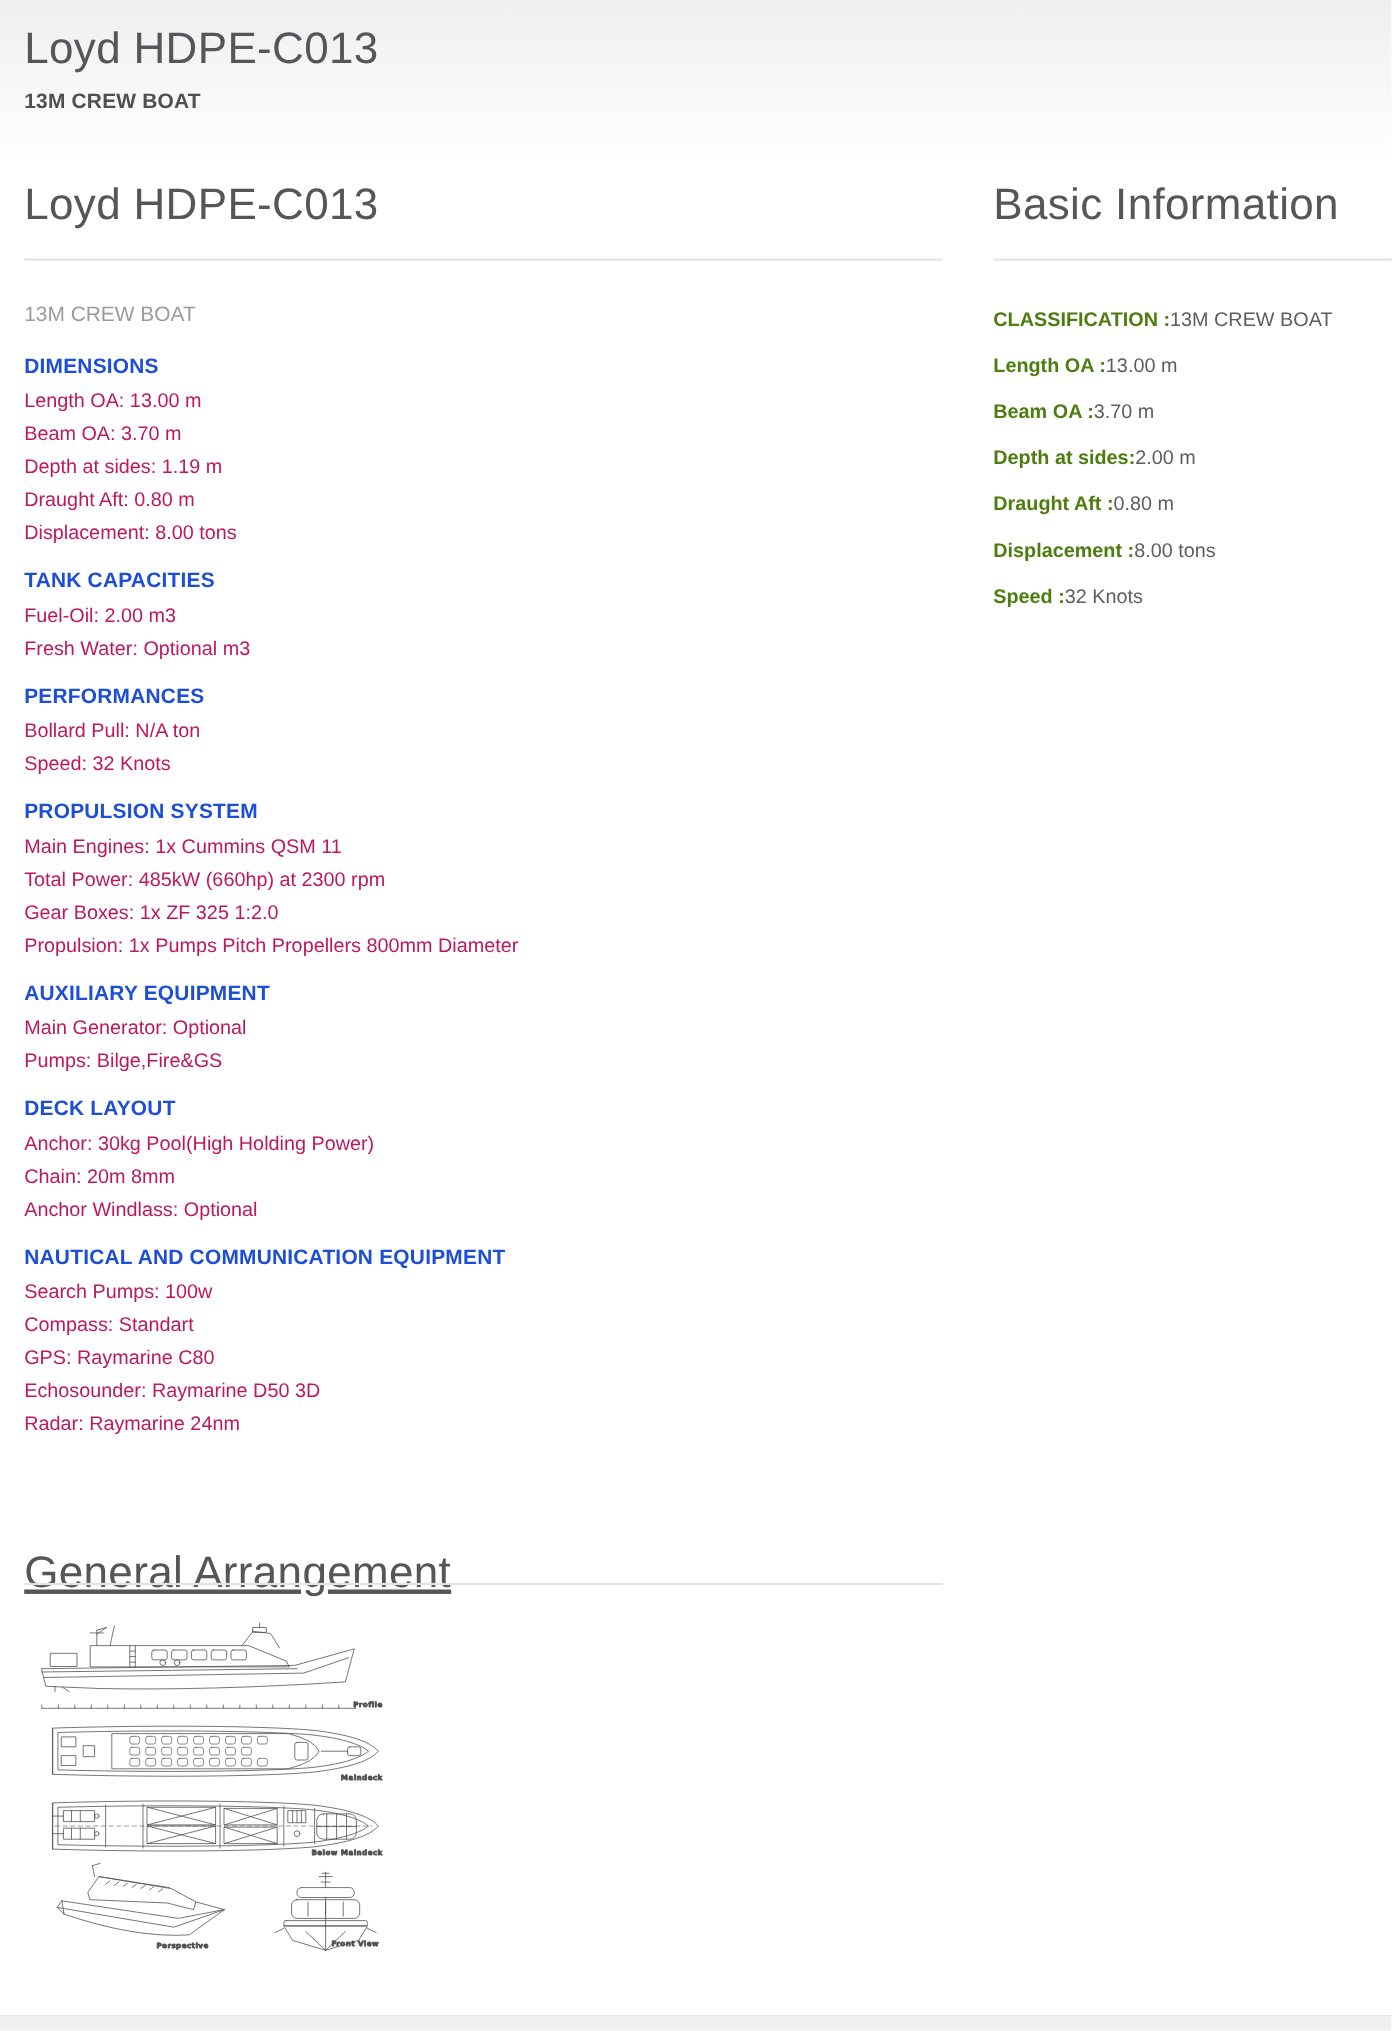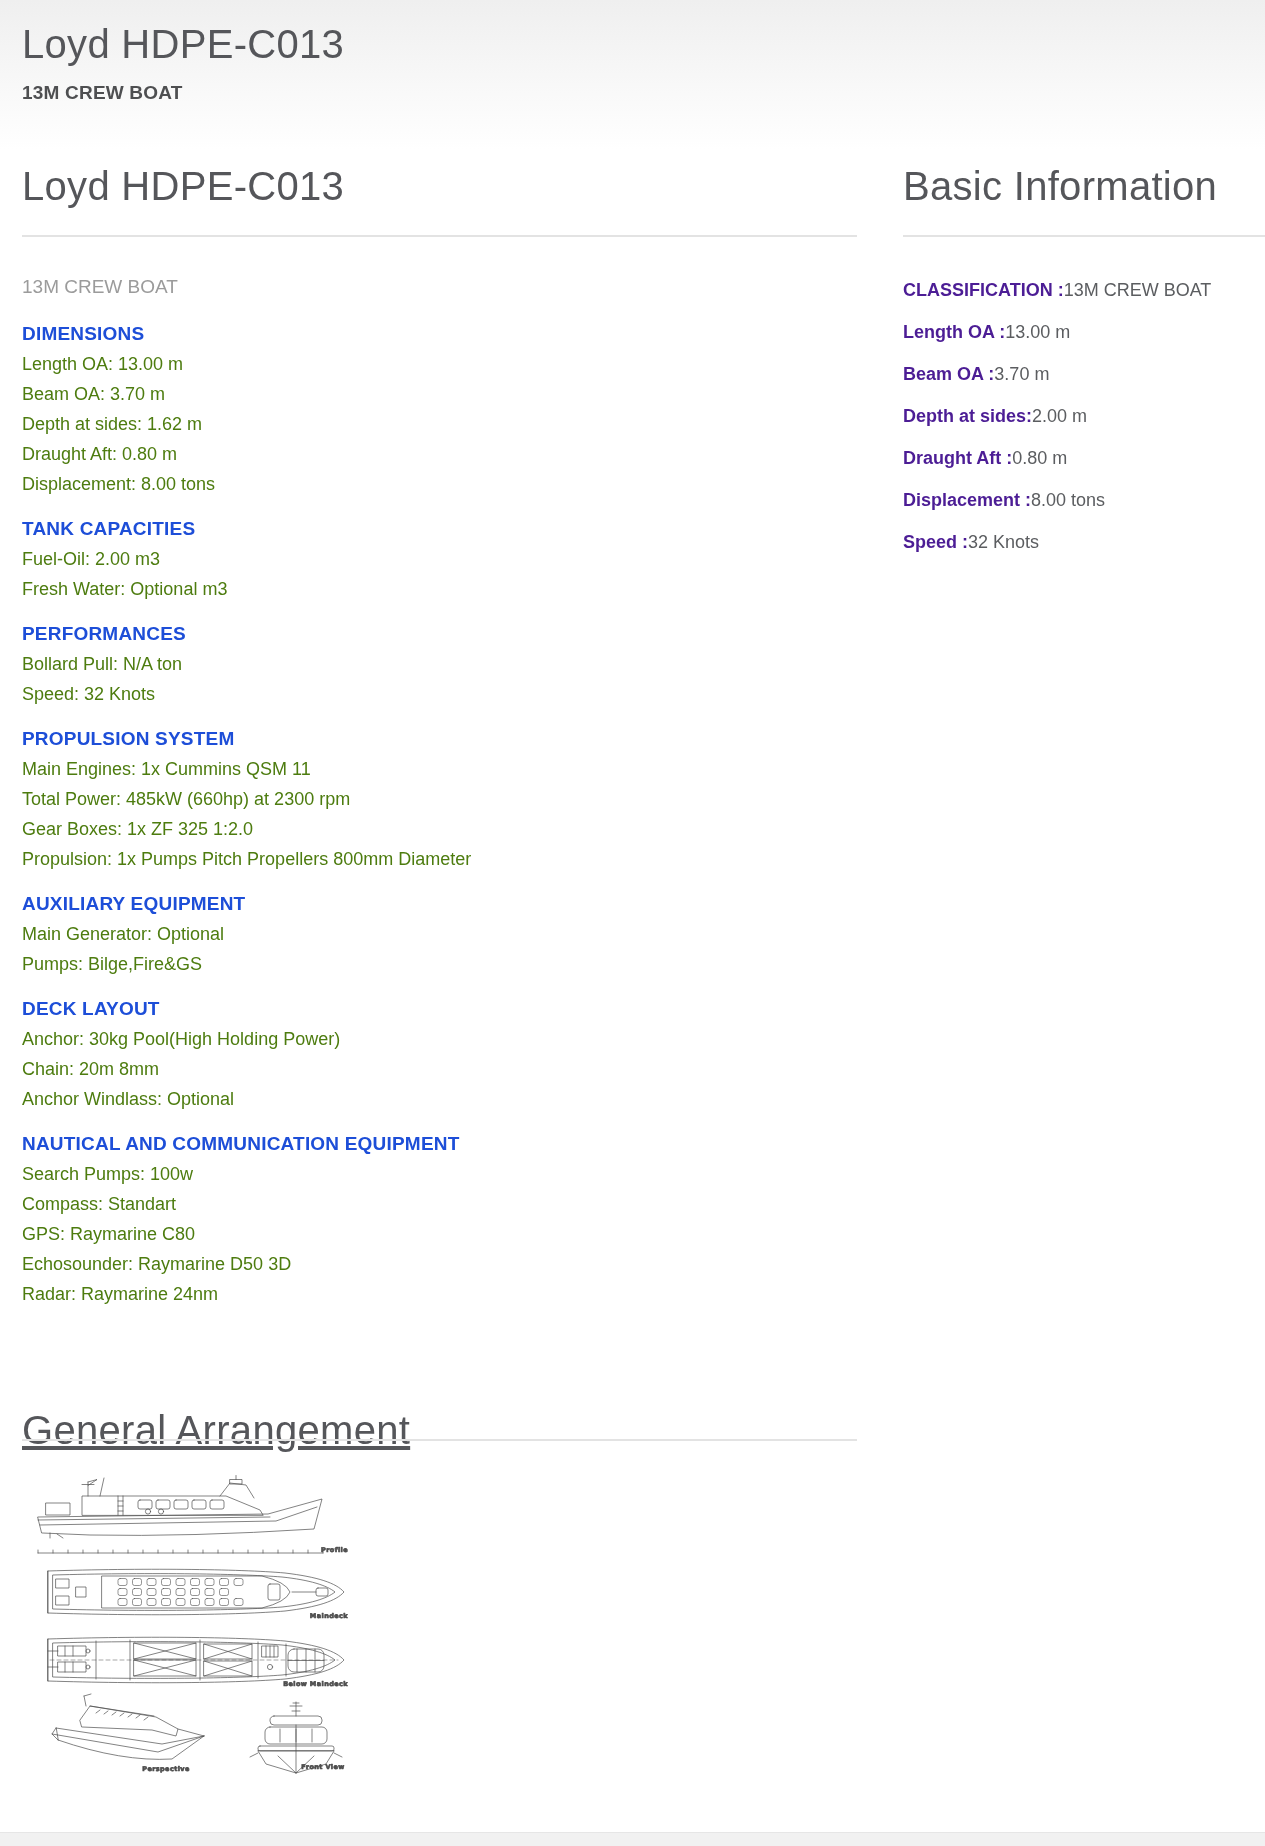--- a/index.html
+++ b/index.html
@@ -23,25 +23,25 @@
 
   .divider{position:absolute;height:2px;background:#e3e3e3;}
   .div-left{left:22px;width:835px;top:235px;}
   .div-right{left:903px;right:0;top:235px;}
   .div-ga{left:22px;width:835px;top:1439px;}
 
   .left-col{position:absolute;left:22px;top:272px;width:840px;}
   .intro{font-size:19px;line-height:30px;margin:0 0 17px 0;color:#9b9b9b;}
   .group-heading{font-size:19px;line-height:30px;margin:15px 0 0 0;
                  color:#1d4ed8;font-weight:700;letter-spacing:.2px;}
-  .item{font-size:18px;line-height:30px;margin:0;color:#4d7c0f;}
+  .item{font-size:18px;line-height:30px;margin:0;color:#be185d;}
 
   .right-col{position:absolute;left:903px;top:275px;width:362px;}
   .info-row{margin:0 0 12px 0;line-height:30px;font-size:18px;color:#5b5d60;}
-  .info-row strong{font-weight:700;color:#4c1d95;}
+  .info-row strong{font-weight:700;color:#4d7c0f;}
 
   .ga-drawing{position:absolute;left:30px;top:1470px;width:350px;height:330px;}
   .ga-drawing svg{display:block;width:100%;height:100%;}
   .draw-label{font-family:"DejaVu Sans", sans-serif;font-size:6.5px;font-weight:bold;
               fill:#4d4d4d;letter-spacing:.4px;}
 
   .footer-band{position:absolute;left:0;top:1832px;width:100%;height:14px;
                background:#f1f1f1;border-top:1px solid #e6e6e6;box-sizing:border-box;}
 </style>
 </head>
@@ -58,21 +58,21 @@
   <div class="divider div-left"></div>
   <div class="divider div-right"></div>
 
   <div class="left-col">
     <p class="intro">13M CREW BOAT</p>
 
     <div class="group">
       <h3 class="group-heading">DIMENSIONS</h3>
       <p class="item">Length OA: 13.00 m</p>
       <p class="item">Beam OA: 3.70 m</p>
-      <p class="item">Depth at sides: 1.62 m</p>
+      <p class="item">Depth at sides: 1.19 m</p>
       <p class="item">Draught Aft: 0.80 m</p>
       <p class="item">Displacement: 8.00 tons</p>
     </div>
 
     <div class="group">
       <h3 class="group-heading">TANK CAPACITIES</h3>
       <p class="item">Fuel-Oil: 2.00 m3</p>
       <p class="item">Fresh Water: Optional m3</p>
     </div>
 

